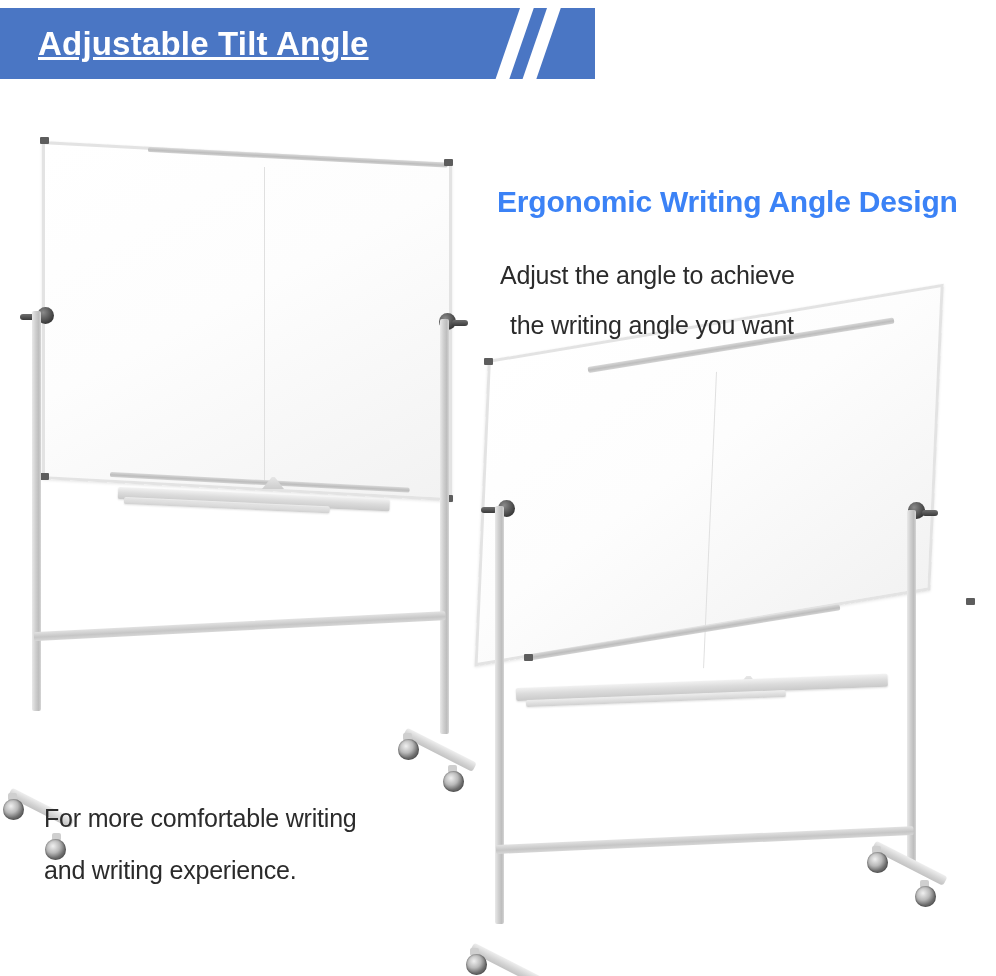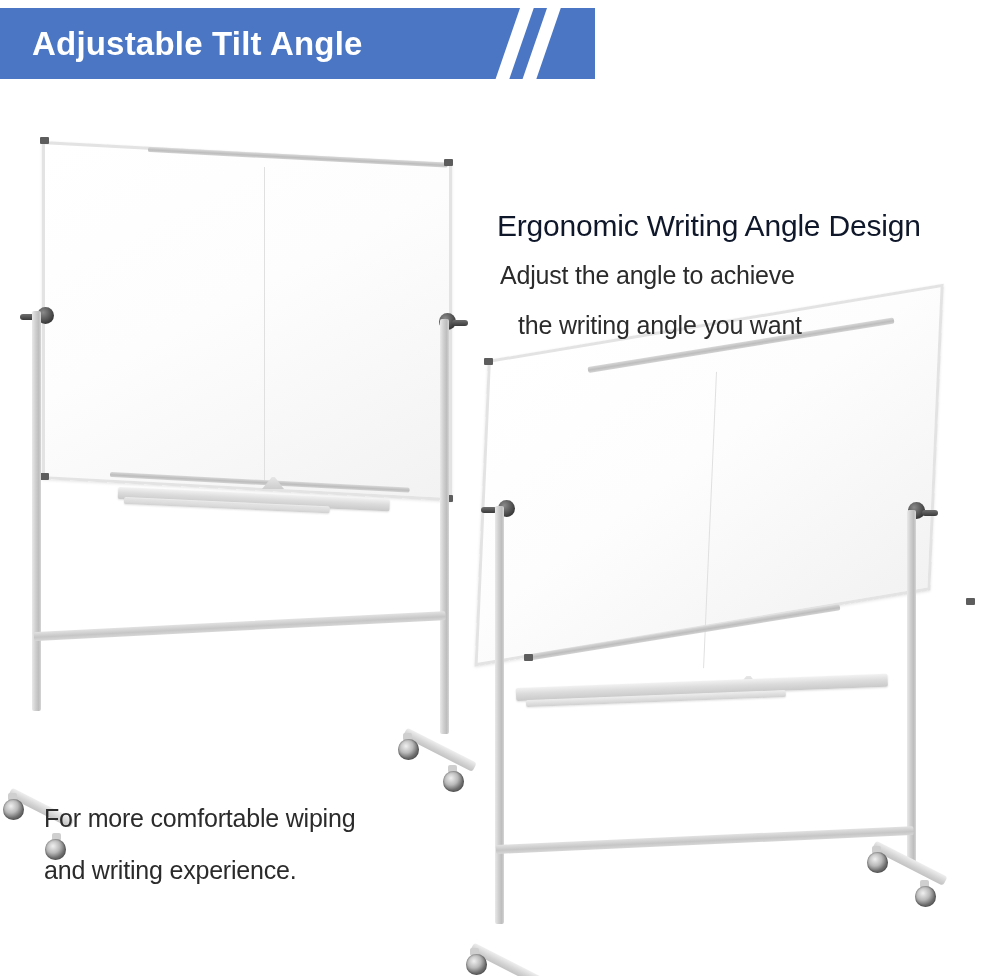--- a/index.html
+++ b/index.html
@@ -22,64 +22,64 @@
     position: absolute;
     left: 0;
     top: 8px;
     width: 595px;
     height: 71px;
     background: #4a76c4;
     overflow: hidden;
   }
   .banner-title {
     position: absolute;
-    left: 32px;
+    left: 38px;
     top: 50%;
     transform: translateY(-50%);
     font-size: 33px;
     font-weight: bold;
     color: #ffffff;
     letter-spacing: 0.2px;
     white-space: nowrap;
+    text-decoration: underline;
   }
   .banner-slash {
     position: absolute;
     top: -14px;
     left: 508px;
     width: 13px;
     height: 100px;
     background: #ffffff;
     transform: rotate(19deg);
   }
   .banner-slash.two {
     left: 535px;
   }
 
   
   .headline {
     position: absolute;
     left: 497px;
     top: 185px;
     font-size: 30px;
-    font-weight: normal;
-    color: #0f172a;
+    font-weight: bold;
+    color: #3b82f6;
     white-space: nowrap;
     letter-spacing: -0.2px;
-    margin-top: 24px;
   }
   .subcopy {
     position: absolute;
     left: 500px;
     top: 250px;
     font-size: 25px;
     line-height: 50px;
     color: #2b2b2b;
     letter-spacing: -0.2px;
   }
-  .subcopy .line2 { margin-left: 18px; display: block; }
+  .subcopy .line2 { margin-left: 10px; display: block; }
 
   .bottom-copy {
     position: absolute;
     left: 44px;
     top: 792px;
     font-size: 25px;
     line-height: 52px;
     color: #2b2b2b;
     letter-spacing: -0.2px;
   }
@@ -265,15 +265,15 @@
 </div>
 
 <div class="headline">Ergonomic Writing Angle Design</div>
 
 <div class="subcopy">
   <span>Adjust the angle to achieve</span>
   <span class="line2">the writing angle you want</span>
 </div>
 
 <div class="bottom-copy">
-  <span>For more comfortable wiping</span><br>
+  <span>For more comfortable writing</span><br>
   <span>and writing experience.</span>
 </div>
 
 </body></html>

